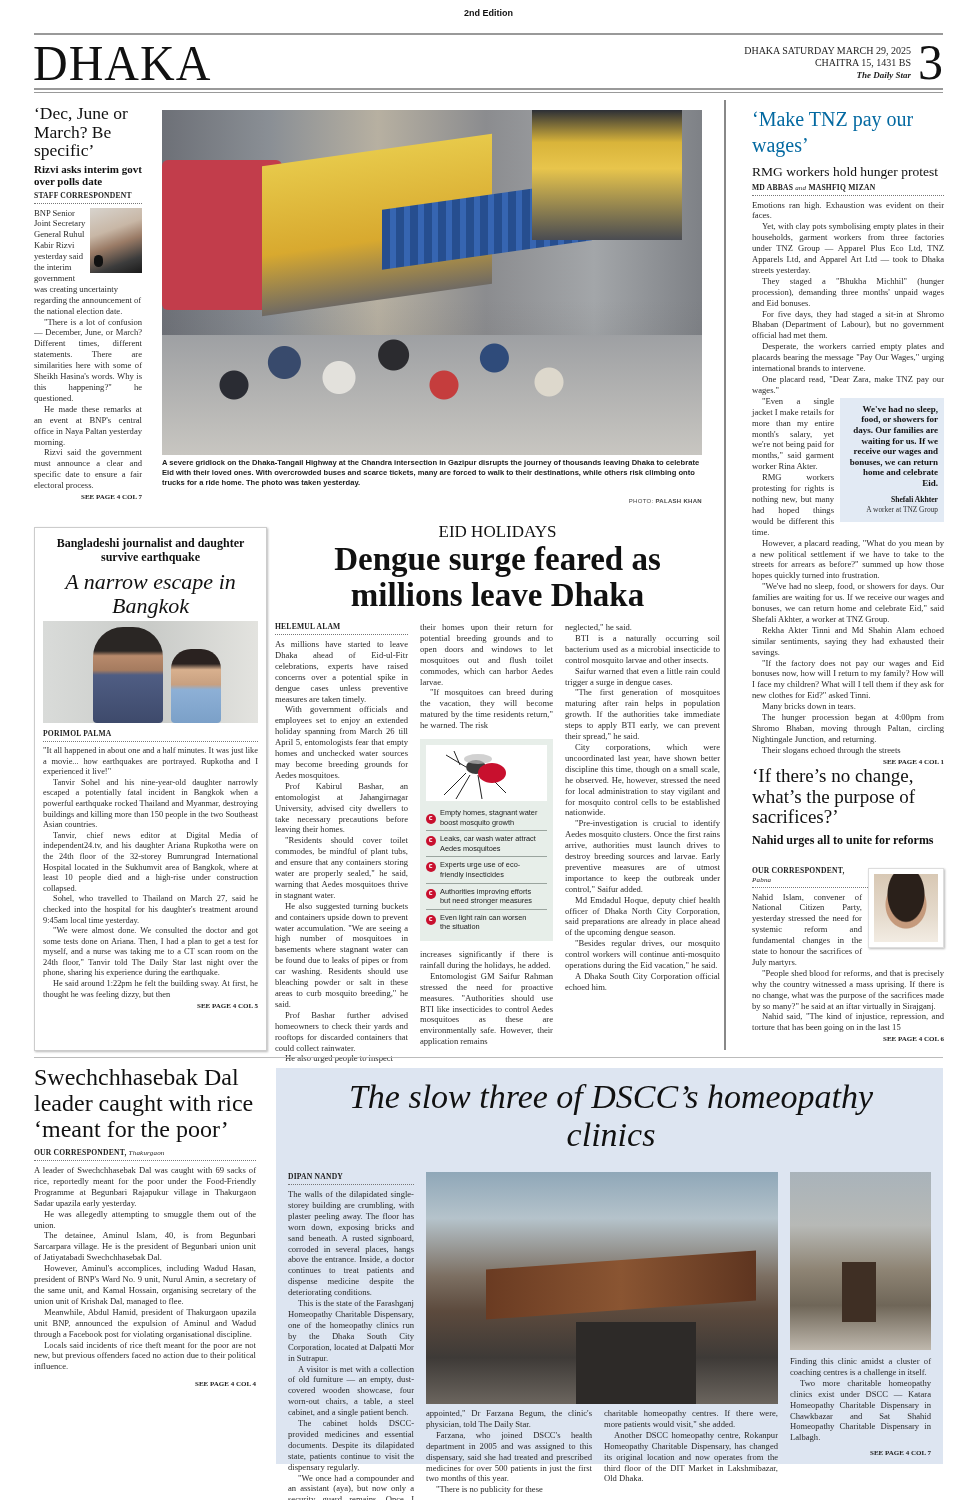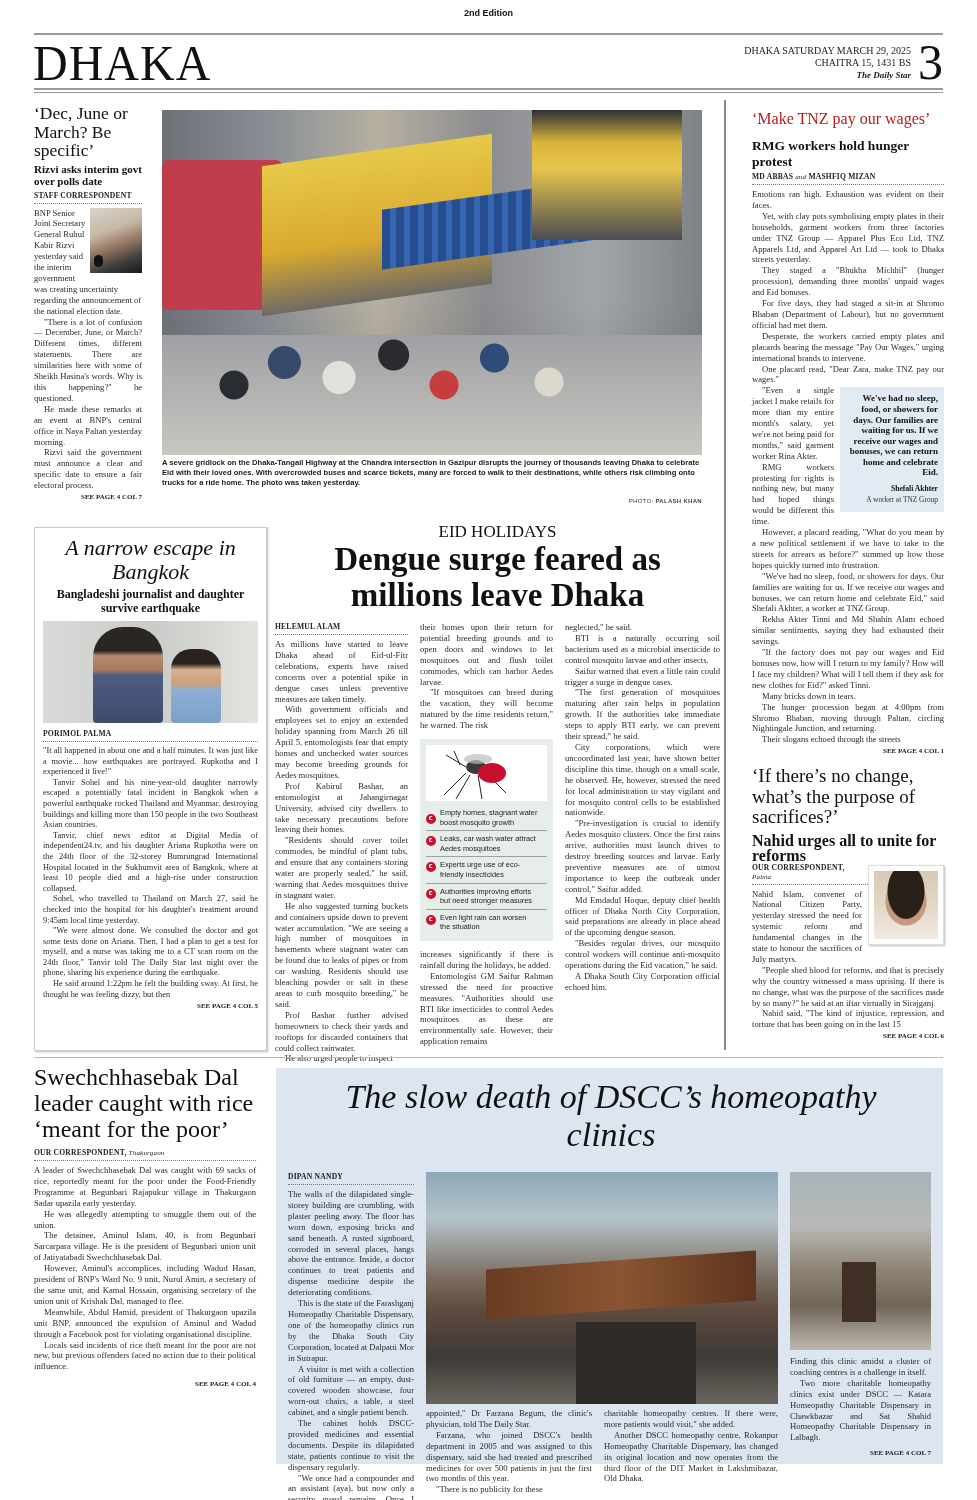--- a/index.html
+++ b/index.html
@@ -59,22 +59,22 @@
   <div style="position:absolute;left:0;bottom:0;width:540px;height:120px;background:linear-gradient(180deg,#9ea0a3 0%,#c8c6c1 100%)"></div>
   <div style="position:absolute;left:30px;bottom:10px;width:420px;height:150px;background:radial-gradient(circle at 10% 60%,#2a2c33 0 14px,transparent 15px),radial-gradient(circle at 22% 45%,#384a6c 0 16px,transparent 17px),radial-gradient(circle at 35% 55%,#e3e1dc 0 16px,transparent 17px),radial-gradient(circle at 48% 40%,#2b2b2f 0 15px,transparent 16px),radial-gradient(circle at 60% 60%,#c53d3d 0 14px,transparent 15px),radial-gradient(circle at 72% 42%,#2f4b7a 0 14px,transparent 15px),radial-gradient(circle at 85% 58%,#ddd8cc 0 14px,transparent 15px)"></div>
 </div>
 <div class="abs sans" style="top:458px;left:162px;width:540px;font-size:7.6px;line-height:10.2px;font-weight:bold;color:#222">A severe gridlock on the Dhaka-Tangail Highway at the Chandra intersection in Gazipur disrupts the journey of thousands leaving Dhaka to celebrate Eid with their loved ones. With overcrowded buses and scarce tickets, many are forced to walk to their destinations, while others risk climbing onto trucks for a ride home. The photo was taken yesterday.</div>
 <div class="abs sans" style="top:498px;left:600px;width:102px;text-align:right;font-size:6px;color:#444;letter-spacing:.3px">
   <span>PHOTO:</span>
   <b>PALASH KHAN</b>
 </div>
 
 <div class="abs" style="top:527px;left:34px;width:233px;height:524px;border:1px solid #ccc;box-shadow:1px 1px 2px #bbb;padding:8px 8px 0 8px">
+  <div class="serif" style="font-weight:bold;font-size:12px;line-height:14px;text-align:center;color:#111;margin-bottom:6px">Bangladeshi journalist and daughter survive earthquake</div>
   <div class="serif" style="font-style:italic;font-size:22px;line-height:24px;text-align:center;color:#111;margin-bottom:3px">A narrow escape in Bangkok</div>
-  <div class="serif" style="font-weight:bold;font-size:12px;line-height:14px;text-align:center;color:#111;margin-bottom:6px">Bangladeshi journalist and daughter survive earthquake</div>
   <div style="height:102px;margin-bottom:6px;position:relative;background:linear-gradient(90deg,#d9dbd9 0%,#c9cbc8 50%,#e3e3df 100%)">
     <div style="position:absolute;left:50px;top:6px;width:70px;height:96px;border-radius:30px 30px 4px 4px;background:linear-gradient(180deg,#2a2624 0%,#2a2624 25%,#b88a6c 30%,#a57b5f 45%,#4f5d83 50%,#3e4a6b 100%)"></div>
     <div style="position:absolute;left:128px;top:28px;width:50px;height:74px;border-radius:20px 20px 4px 4px;background:linear-gradient(180deg,#2a2220 0%,#2a2220 20%,#d8b08e 28%,#c8a080 48%,#8db0d6 55%,#7ba0c8 100%)"></div>
   </div>
   <div class="byline">PORIMOL PALMA</div>
   <div class="body-text" style="font-size:8.4px;line-height:10.6px">
     <p class="noi">"It all happened in about one and a half minutes. It was just like a movie... how earthquakes are portrayed. Rupkotha and I experienced it live!"</p>
     <p>Tanvir Sohel and his nine-year-old daughter narrowly escaped a potentially fatal incident in Bangkok when a powerful earthquake rocked Thailand and Myanmar, destroying buildings and killing more than 150 people in the two Southeast Asian countries.</p>
     <p>Tanvir, chief news editor at Digital Media of independent24.tv, and his daughter Ariana Rupkotha were on the 24th floor of the 32-storey Bumrungrad International Hospital located in the Sukhumvit area of Bangkok, where at least 10 people died and a high-rise under construction collapsed.</p>
     <p>Sohel, who travelled to Thailand on March 27, said he checked into the hospital for his daughter's treatment around 9:45am local time yesterday.</p>
@@ -170,22 +170,22 @@
     <p>"Pre-investigation is crucial to identify Aedes mosquito clusters. Once the first rains arrive, authorities must launch drives to destroy breeding sources and larvae. Early preventive measures are of utmost importance to keep the outbreak under control," Saifur added.</p>
     <p>Md Emdadul Hoque, deputy chief health officer of Dhaka North City Corporation, said preparations are already in place ahead of the upcoming dengue season.</p>
     <p>"Besides regular drives, our mosquito control workers will continue anti-mosquito operations during the Eid vacation," he said.</p>
     <p>A Dhaka South City Corporation official echoed him.</p>
   </div>
 </div>
 
 <div class="abs" style="top:100px;left:724px;width:2px;height:950px;background:#888"></div>
 
 <div class="col" style="top:106px;left:752px;width:192px">
-  <div class="serif" style="font-size:16px;line-height:26px;color:#b91c1c;margin-bottom:6px">‘Make TNZ pay our wages’</div>
-  <div class="serif" style="font-weight:bold;font-size:13.5px;line-height:15.5px;color:#111;margin-bottom:3px">RMG workers hold hunger protest</div>
+  <div class="serif" style="font-size:20px;line-height:26px;color:#0369a1;margin-bottom:6px">‘Make TNZ pay our wages’</div>
+  <div class="serif" style="font-weight:normal;font-size:13.5px;line-height:15.5px;color:#111;margin-bottom:3px">RMG workers hold hunger protest</div>
   <div class="byline">
     <span>MD ABBAS</span>
     <i>and</i>
     <span>MASHFIQ MIZAN</span>
   </div>
   <div class="body-text">
     <p class="noi">Emotions ran high. Exhaustion was evident on their faces.</p>
     <p>Yet, with clay pots symbolising empty plates in their households, garment workers from three factories under TNZ Group — Apparel Plus Eco Ltd, TNZ Apparels Ltd, and Apparel Art Ltd — took to Dhaka streets yesterday.</p>
     <p>They staged a "Bhukha Michhil" (hunger procession), demanding three months' unpaid wages and Eid bonuses.</p>
     <p>For five days, they had staged a sit-in at Shromo Bhaban (Department of Labour), but no government official had met them.</p>
@@ -204,21 +204,21 @@
     <p>"If the factory does not pay our wages and Eid bonuses now, how will I return to my family? How will I face my children? What will I tell them if they ask for new clothes for Eid?" asked Tinni.</p>
     <p>Many bricks down in tears.</p>
     <p>The hunger procession began at 4:00pm from Shromo Bhaban, moving through Paltan, circling Nightingale Junction, and returning.</p>
     <p>Their slogans echoed through the streets</p>
   </div>
   <div class="seepage">SEE PAGE 4 COL 1</div>
 </div>
 
 <div class="col" style="top:766px;left:752px;width:192px">
   <div class="serif" style="font-size:19px;line-height:20.5px;color:#111;margin-bottom:5px">‘If there’s no change, what’s the purpose of sacrifices?’</div>
-  <div class="serif" style="font-weight:bold;font-size:16px;line-height:15px;color:#111;margin-bottom:0">Nahid urges all to unite for reforms</div>
+  <div class="serif" style="font-weight:bold;font-size:12px;line-height:15px;color:#111;margin-bottom:18px">Nahid urges all to unite for reforms</div>
   <div style="float:right;width:76px;height:80px;margin:2px 0 3px 6px;padding:5px;border:1px solid #ddd;box-shadow:1px 1px 2px #bbb;background:#fff">
     <div style="width:100%;height:100%;background:radial-gradient(ellipse at 50% 30%,#2a201a 0 18px,transparent 19px),radial-gradient(ellipse at 50% 45%,#c59a7c 0 20px,transparent 21px),linear-gradient(180deg,#d8c8b4 0%,#e5dacc 60%,#f2ece3 100%)"></div>
   </div>
   <div class="byline" style="border-bottom:1px dotted #777">
     <span>OUR CORRESPONDENT,</span><br>
     <i>Pabna</i>
   </div>
   <div class="body-text">
     <p class="noi">Nahid Islam, convener of National Citizen Party, yesterday stressed the need for systemic reform and fundamental changes in the state to honour the sacrifices of July martyrs.</p>
     <p>"People shed blood for reforms, and that is precisely why the country witnessed a mass uprising. If there is no change, what was the purpose of the sacrifices made by so many?" he said at an iftar virtually in Sirajganj.</p>
@@ -240,21 +240,21 @@
     <p>He was allegedly attempting to smuggle them out of the union.</p>
     <p>The detainee, Aminul Islam, 40, is from Begunbari Sarcarpara village. He is the president of Begunbari union unit of Jatiyatabadi Swechchhasebak Dal.</p>
     <p>However, Aminul's accomplices, including Wadud Hasan, president of BNP's Ward No. 9 unit, Nurul Amin, a secretary of the same unit, and Kamal Hossain, organising secretary of the union unit of Krishak Dal, managed to flee.</p>
     <p>Meanwhile, Abdul Hamid, president of Thakurgaon upazila unit BNP, announced the expulsion of Aminul and Wadud through a Facebook post for violating organisational discipline.</p>
     <p>Locals said incidents of rice theft meant for the poor are not new, but previous offenders faced no action due to their political influence.</p>
   </div>
   <div class="seepage" style="margin-top:8px">SEE PAGE 4 COL 4</div>
 </div>
 
 <div class="abs" style="top:1068px;left:276px;width:667px;height:396px;background:#dde5f1">
-  <div class="serif" style="position:absolute;top:10px;left:60px;width:550px;text-align:center;font-style:italic;font-size:34px;line-height:38px;color:#111">The slow death of DSCC’s homeopathy clinics</div>
+  <div class="serif" style="position:absolute;top:10px;left:60px;width:550px;text-align:center;font-style:italic;font-size:34px;line-height:38px;color:#111">The slow three of DSCC’s homeopathy clinics</div>
 
   <div class="col" style="top:104px;left:12px;width:126px">
     <div class="byline">DIPAN NANDY</div>
     <div class="body-text">
       <p class="noi">The walls of the dilapidated single-storey building are crumbling, with plaster peeling away. The floor has worn down, exposing bricks and sand beneath. A rusted signboard, corroded in several places, hangs above the entrance. Inside, a doctor continues to treat patients and dispense medicine despite the deteriorating conditions.</p>
       <p>This is the state of the Farashganj Homeopathy Charitable Dispensary, one of the homeopathy clinics run by the Dhaka South City Corporation, located at Dalpatti Mor in Sutrapur.</p>
       <p>A visitor is met with a collection of old furniture — an empty, dust-covered wooden showcase, four worn-out chairs, a table, a steel cabinet, and a single patient bench.</p>
       <p>The cabinet holds DSCC-provided medicines and essential documents. Despite its dilapidated state, patients continue to visit the dispensary regularly.</p>
       <p>"We once had a compounder and an assistant (aya), but now only a security guard remains. Once I retire, this clinic will close, as no new doctors will be</p>
     </div>

